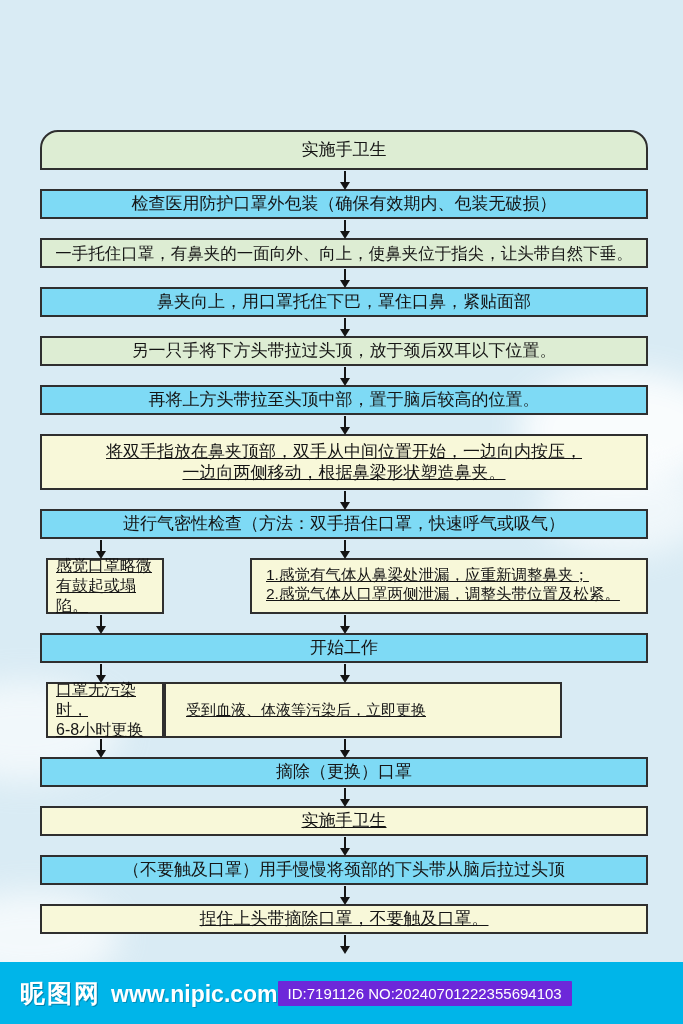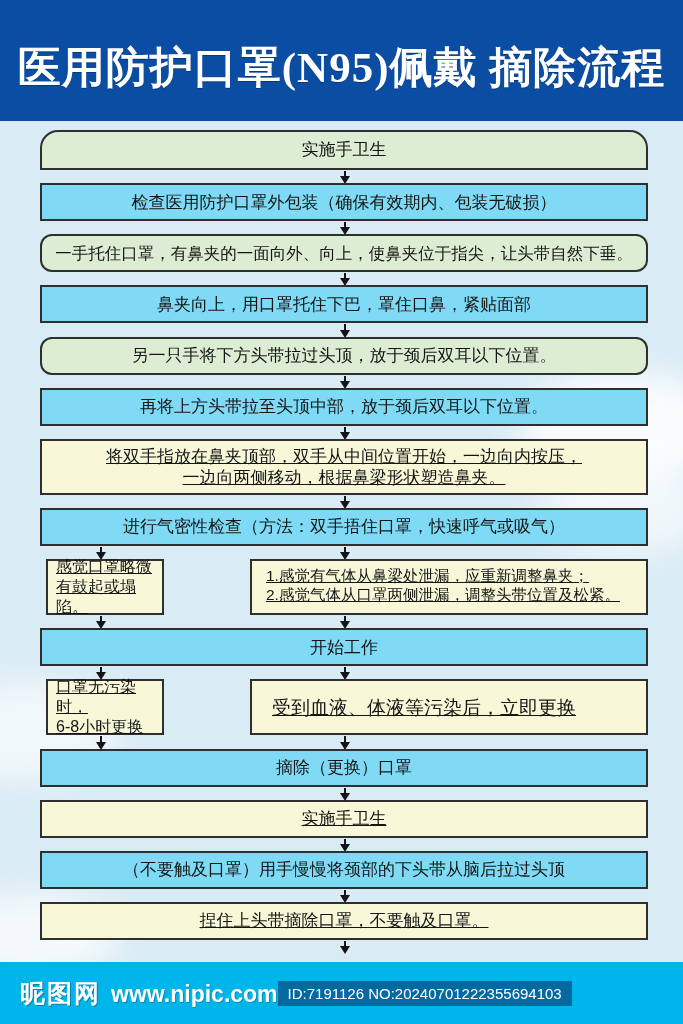--- a/index.html
+++ b/index.html
@@ -35,41 +35,41 @@
     height:100%;padding:9px 35px 9px 40px;
     display:flex;flex-direction:column;
   }
   .box{
     box-sizing:border-box;flex:0 0 auto;
     border:2px solid #2f2f2f;
     display:flex;align-items:center;justify-content:center;
     text-align:center;color:#151515;font-size:17px;line-height:1.25;
     white-space:pre-line;
   }
-  .green{background:#ddedd3;border-radius:12px;}
+  .green{background:#ddedd3;}
   .cyan{background:#7edaf5;}
   .yellow{background:#f8f8d9;text-decoration:underline;}
-  .h1line{height:38px;}
+  .h1line{height:30px;}
   .h2line{height:56px;}
   .first{border-radius:18px 18px 0 0;height:40px;}
   .last{border-radius:4px 4px 16px 16px;}
   .tight{font-size:16.5px;}
   
   .branch-row{display:flex;flex:0 0 auto;}
   .bleft{
     width:118px;margin-left:6px;height:56px;
     justify-content:flex-start;text-align:left;padding:2px 4px 2px 8px;font-size:16px;
   }
   .bright{
     width:398px;margin-left:86px;height:56px;
     justify-content:flex-start;text-align:left;padding:2px 6px 6px 14px;font-size:15.5px;
   }
   .bright2{
-    width:398px;margin-left:86px;height:56px;
-    justify-content:flex-start;text-align:left;padding:2px 16px 2px 20px;font-size:19px;
+    width:398px;height:56px;
+    justify-content:flex-start;text-align:left;padding:2px 16px 2px 20px;font-size:15px;
   }
   
   .ar{flex:1 1 auto;position:relative;min-height:9px;}
   .arrow{
     position:absolute;top:1px;bottom:1px;width:2px;background:#141414;
   }
   .arrow::after{
     content:"";position:absolute;bottom:-2px;left:1px;transform:translateX(-50%);
     border:5px solid transparent;border-top:8px solid #141414;border-bottom:none;
   }
@@ -81,32 +81,29 @@
     display:flex;align-items:center;justify-content:flex-start;
     padding:0 15px 0 20px;box-sizing:border-box;
   }
   .logo-wrap{display:flex;align-items:baseline;gap:10px;}
   .logo-cn{
     color:#ffffff;font-weight:bold;font-size:25px;letter-spacing:2px;
     text-shadow:1px 1px 0 rgba(0,110,150,.7);
   }
   .logo-url{color:#ffffff;font-weight:bold;font-size:23px;text-shadow:1px 1px 0 rgba(0,110,150,.5);}
   .id-badge{
-    background:#0369a1;color:#ffffff;font-size:15px;
+    background:#6d28d9;color:#ffffff;font-size:15px;
     padding:4px 10px;border-radius:1px;white-space:nowrap;
   }
 </style>
 </head>
 <body>
 
 <div class="poster">
 
-  <div class="header">
-    <h1 class="title">医用防护口罩(N95)佩戴 摘除流程</h1>
-  </div>
 
   <div class="panel">
     <div class="cloud c1"></div>
     <div class="cloud c2"></div>
     <div class="cloud c3"></div>
     <div class="cloud c4"></div>
 
     <div class="flow">
 
       <div class="box green first">实施手卫生</div>
@@ -127,21 +124,21 @@
       <div class="box cyan h1line">鼻夹向上，用口罩托住下巴，罩住口鼻，紧贴面部</div>
       <div class="ar">
           <span class="arrow pos-c"></span>
         </div>
 
       <div class="box green h1line">另一只手将下方头带拉过头顶，放于颈后双耳以下位置。</div>
       <div class="ar">
           <span class="arrow pos-c"></span>
         </div>
 
-      <div class="box cyan h1line">再将上方头带拉至头顶中部，放于颈后双耳以下位置。</div>
+      <div class="box cyan h1line">再将上方头带拉至头顶中部，置于脑后较高的位置。</div>
       <div class="ar">
           <span class="arrow pos-c"></span>
         </div>
 
       <div class="box yellow h2line">将双手指放在鼻夹顶部，双手从中间位置开始，一边向内按压，
 一边向两侧移动，根据鼻梁形状塑造鼻夹。</div>
       <div class="ar">
           <span class="arrow pos-c"></span>
         </div>
 

